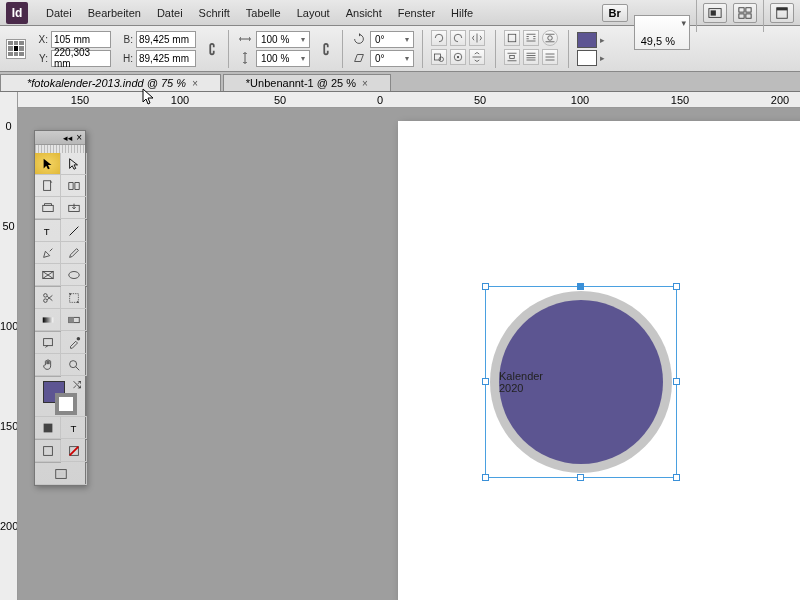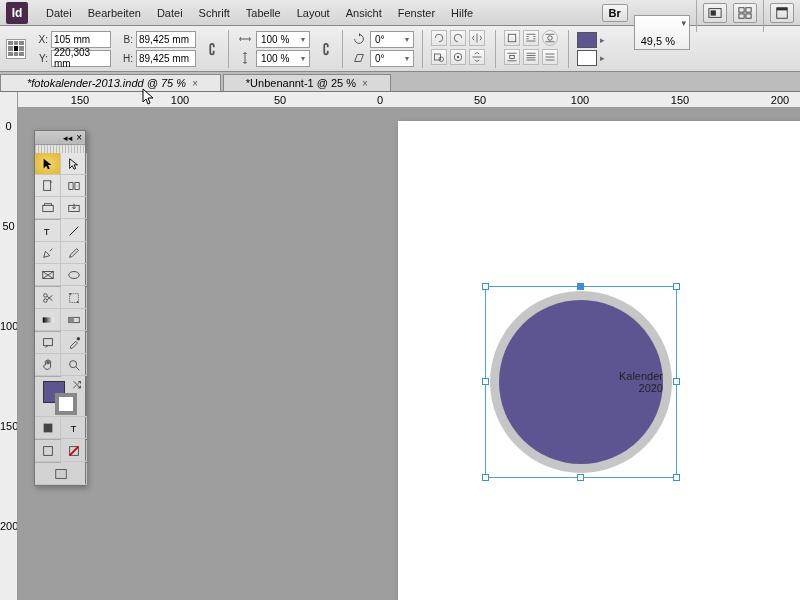--- a/index.html
+++ b/index.html
@@ -51,21 +51,21 @@
 
 .hruler { position: absolute; left: 18px; right: 0; top: 92px; height: 16px; background: #ededed; border-bottom: 1px solid #999; font-size: 9px; overflow: hidden; }
 .hruler span { position: absolute; top: 2px; transform: translateX(-50%); }
 .vruler { position: absolute; left: 0; top: 92px; width: 18px; bottom: 0; background: #ededed; border-right: 1px solid #999; font-size: 9px; overflow: hidden; }
 .vruler span { position: absolute; left: 0; width: 100%; text-align: center; transform: translateY(-50%); }
 
 
 .canvas-area { position: absolute; left: 18px; right: 0; top: 108px; bottom: 0; background: #9e9e9e; }
 .page { position: absolute; left: 380px; top: 13px; width: 420px; height: 480px; background: #fff; box-shadow: 3px 3px 8px rgba(0,0,0,0.3); }
 .circle-outer { position: absolute; left: 472px; top: 183px; width: 182px; height: 182px; background: #c6c6c6; border-radius: 50%; }
-.circle-inner { position: absolute; left: 481px; top: 192px; width: 164px; height: 164px; background: #5c5591; border-radius: 50%; display: flex; flex-direction: column; align-items: flex-end; justify-content: center; font-family: "Century Gothic", sans-serif; font-size: 24px; color: #222; line-height: 1.1; }
+.circle-inner { position: absolute; left: 481px; top: 192px; width: 164px; height: 164px; background: #5c5591; border-radius: 50%; display: flex; flex-direction: column; align-items: flex-start; justify-content: center; font-family: "Century Gothic", sans-serif; font-size: 24px; color: #222; line-height: 1.1; }
 .sel-box { position: absolute; left: 467px; top: 178px; width: 192px; height: 192px; border: 1px solid #4aa0e0; }
 .handle { position: absolute; width: 7px; height: 7px; background: #fff; border: 1px solid #3a90d8; }
 .handle.fill { background: #3a90d8; }
 
 
 .toolpanel { position: absolute; left: 34px; top: 130px; width: 52px; background: linear-gradient(#e6e6e6,#d2d2d2); border: 1px solid #777; box-shadow: 2px 2px 6px rgba(0,0,0,0.3); }
 .tp-header { height: 14px; background: linear-gradient(#cbcbcb,#b8b8b8); border-bottom: 1px solid #999; display: flex; align-items: center; justify-content: flex-end; padding: 0 3px; }
 .tp-grid { display: grid; grid-template-columns: 1fr 1fr; }
 .tool { width: 26px; height: 22px; display: flex; align-items: center; justify-content: center; border-right: 1px solid #c5c5c5; border-bottom: 1px solid #c5c5c5; position: relative; }
 .tool.hl { background: radial-gradient(#f5d565,#e0b838); }

